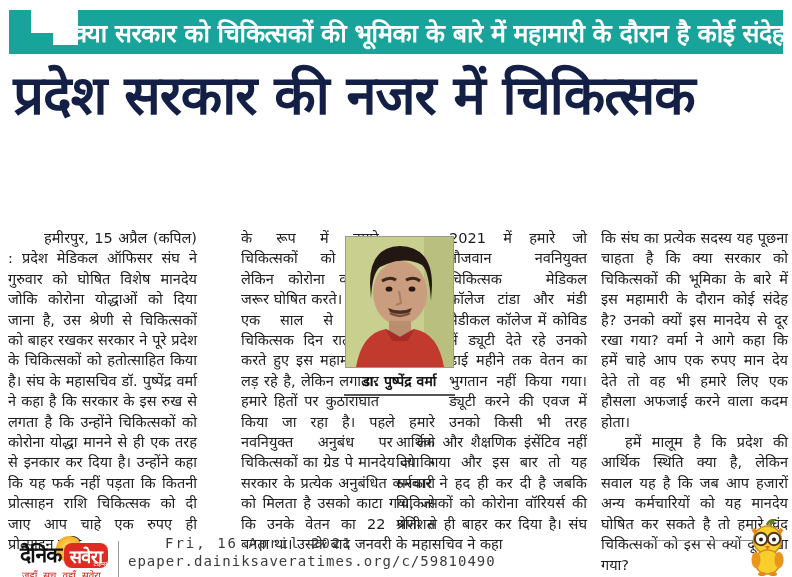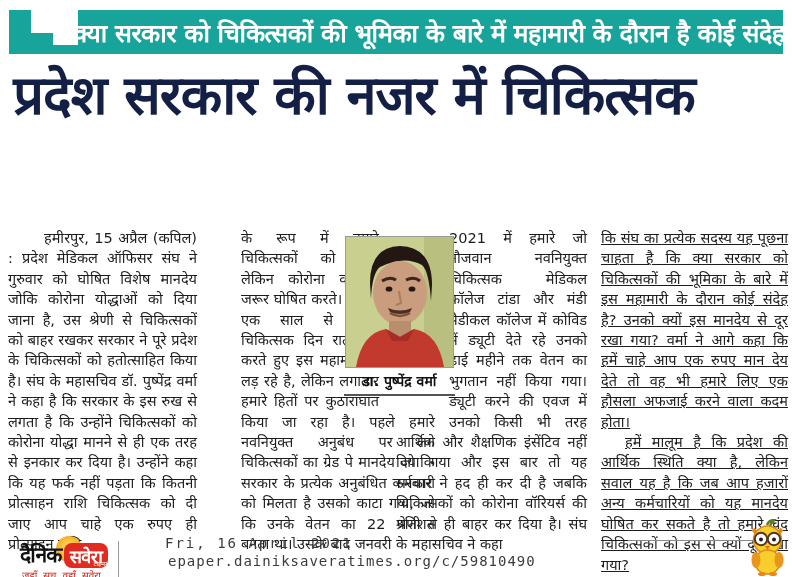--- a/index.html
+++ b/index.html
@@ -19,21 +19,21 @@
             font-weight:bold;line-height:76px;font-size:54px;letter-spacing:-1px;}
 
   
   .col{position:absolute;top:228px;text-align:justify;color:#1c1c1c;
        font-size:14.5px;line-height:20.4px;}
   .col p{margin:0;}
   .col1{left:8px;width:189px;}
   .col1 p{text-indent:36px;}
   .col2{left:205px;width:194px;margin-left:36px;}
   .col3{left:396px;width:191px;}
-  .col4{left:601px;width:187px;text-decoration:underline;}
+  .col4{left:601px;width:187px;}
   .col4 p.p2{text-indent:24px;}
   .wrap-r{float:right;width:56px;height:168px;}
   .wrap-l{float:left;width:53px;height:192px;}
 
   
   .photo-box{position:absolute;left:344px;top:236px;width:111px;}
   .photo-frame{width:107px;height:130px;margin:0 auto;border:1px solid #9a9a9a;background:#c9cf8f;}
   .photo-caption{display:block;text-align:center;font-weight:bold;font-size:14px;color:#111;
                  padding:3px 0 4px 0;border-bottom:2px solid #555;}
 
@@ -45,21 +45,21 @@
               letter-spacing:-1px;}
   .logo-redbox{position:absolute;left:56px;top:7px;width:44px;height:25px;background:#e02b20;
                border-radius:8px;display:flex;align-items:center;justify-content:center;}
   .logo-red-text{color:#ffffff;font-weight:bold;font-size:18px;letter-spacing:-0.5px;}
   .logo-sub{position:absolute;right:1px;bottom:0px;font-size:6px;color:#ffffff;}
   .logo-tagline{position:absolute;left:14px;top:32px;font-size:10px;color:#d02018;white-space:nowrap;font-family:Liberation Mono, monospace;}
   .footer-vline{position:absolute;left:118px;top:541px;width:1px;height:36px;background:#9a9a9a;}
   .footer-date{position:absolute;left:128px;top:535px;font-family:"DejaVu Sans Mono","Liberation Mono",monospace;
                font-size:14px;letter-spacing:2px;color:#3c3c3c;white-space:nowrap;margin-left:37px;}
   .footer-url{position:absolute;left:128px;top:553px;font-family:"DejaVu Sans Mono","Liberation Mono",monospace;
-              font-size:14px;letter-spacing:1px;color:#3c3c3c;white-space:nowrap;margin-left:40px;}
+              font-size:14px;letter-spacing:1px;color:#3c3c3c;white-space:nowrap;}
   .footer-hline{position:absolute;left:628px;top:540px;width:128px;height:1px;background:#8a8a8a;}
   .owl{position:absolute;left:745px;top:519px;width:45px;height:57px;}
 </style>
 </head>
 <body>
 
 <div class="page">
 
   <div class="banner">
     <span class="banner-text">क्या सरकार को चिकित्सकों की भूमिका के बारे में महामारी के दौरान है कोई संदेह</span>

